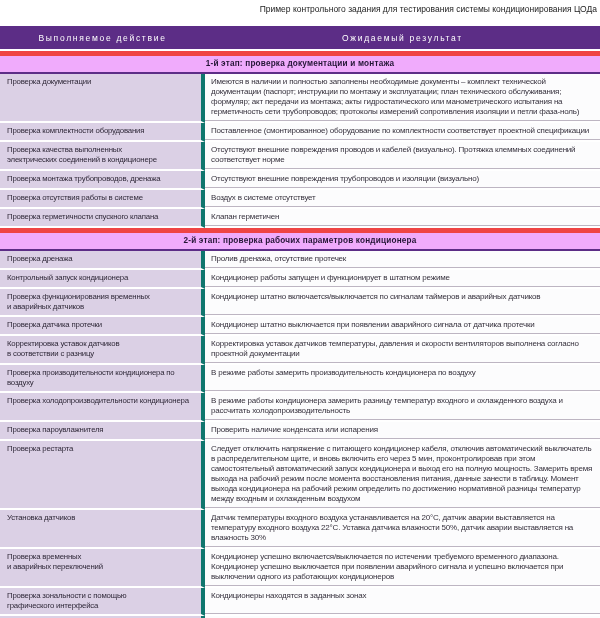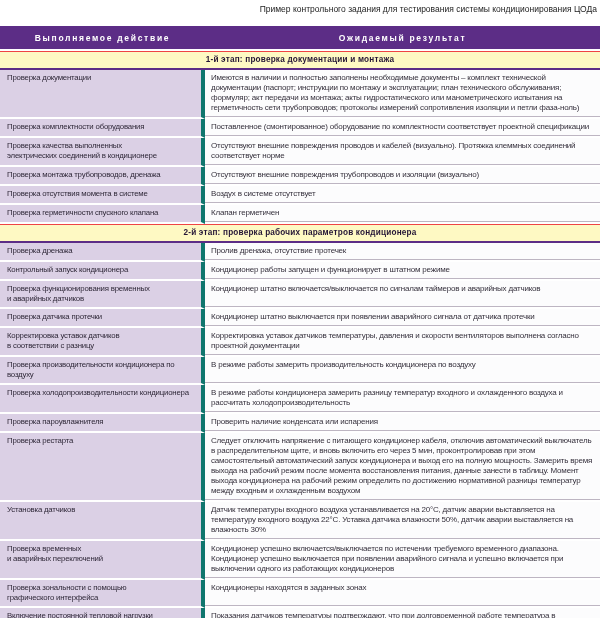--- a/index.html
+++ b/index.html
@@ -20,36 +20,36 @@
     border-collapse:separate;
     border-spacing:0;
     table-layout:fixed;
   }
   col.c-action { width:205px; }
   col.c-result { width:395px; }
   th.col-h {
     background:#5c2d86;
     color:#ffffff;
     font-size:8.5px;
-    font-weight:bold;
+    font-weight:normal;
     letter-spacing:1.7px;
     text-align:center;
     padding:7px 2px 6px 2px;
     border-bottom:2px solid #ffffff;
   }
   td.section-cell {
-    background:#fef9c3;
+    background:#f0abfc;
     color:#241536;
     font-size:8.2px;
     font-weight:bold;
     text-align:center;
     letter-spacing:0.2px;
     line-height:10px;
     padding:3px 20px;
-    border-top:1px solid #ef4444;
+    border-top:5px solid #ef4444;
     border-bottom:2px solid #5c2d86;
   }
   td.action-cell {
     box-sizing:border-box;
     background:#dbd0e5;
     color:#2f2838;
     font-size:7.8px;
     line-height:10px;
     letter-spacing:-0.2px;
     vertical-align:top;
@@ -103,21 +103,21 @@
         <tr>
           <td class="action-cell">Проверка качества выполненных
 электрических соединений в кондиционере</td>
           <td class="result-cell">Отсутствуют внешние повреждения проводов и кабелей (визуально). Протяжка клеммных соединений соответствует норме</td>
         </tr>
         <tr>
           <td class="action-cell">Проверка монтажа трубопроводов, дренажа</td>
           <td class="result-cell">Отсутствуют внешние повреждения трубопроводов и изоляции (визуально)</td>
         </tr>
         <tr>
-          <td class="action-cell">Проверка отсутствия момента в системе</td>
+          <td class="action-cell">Проверка отсутствия работы в системе</td>
           <td class="result-cell">Воздух в системе отсутствует</td>
         </tr>
         <tr>
           <td class="action-cell">Проверка герметичности спускного клапана</td>
           <td class="result-cell">Клапан герметичен</td>
         </tr>
         <tr>
           <td colspan="2" class="section-cell">2-й этап: проверка рабочих параметров кондиционера</td>
         </tr>
         <tr>

